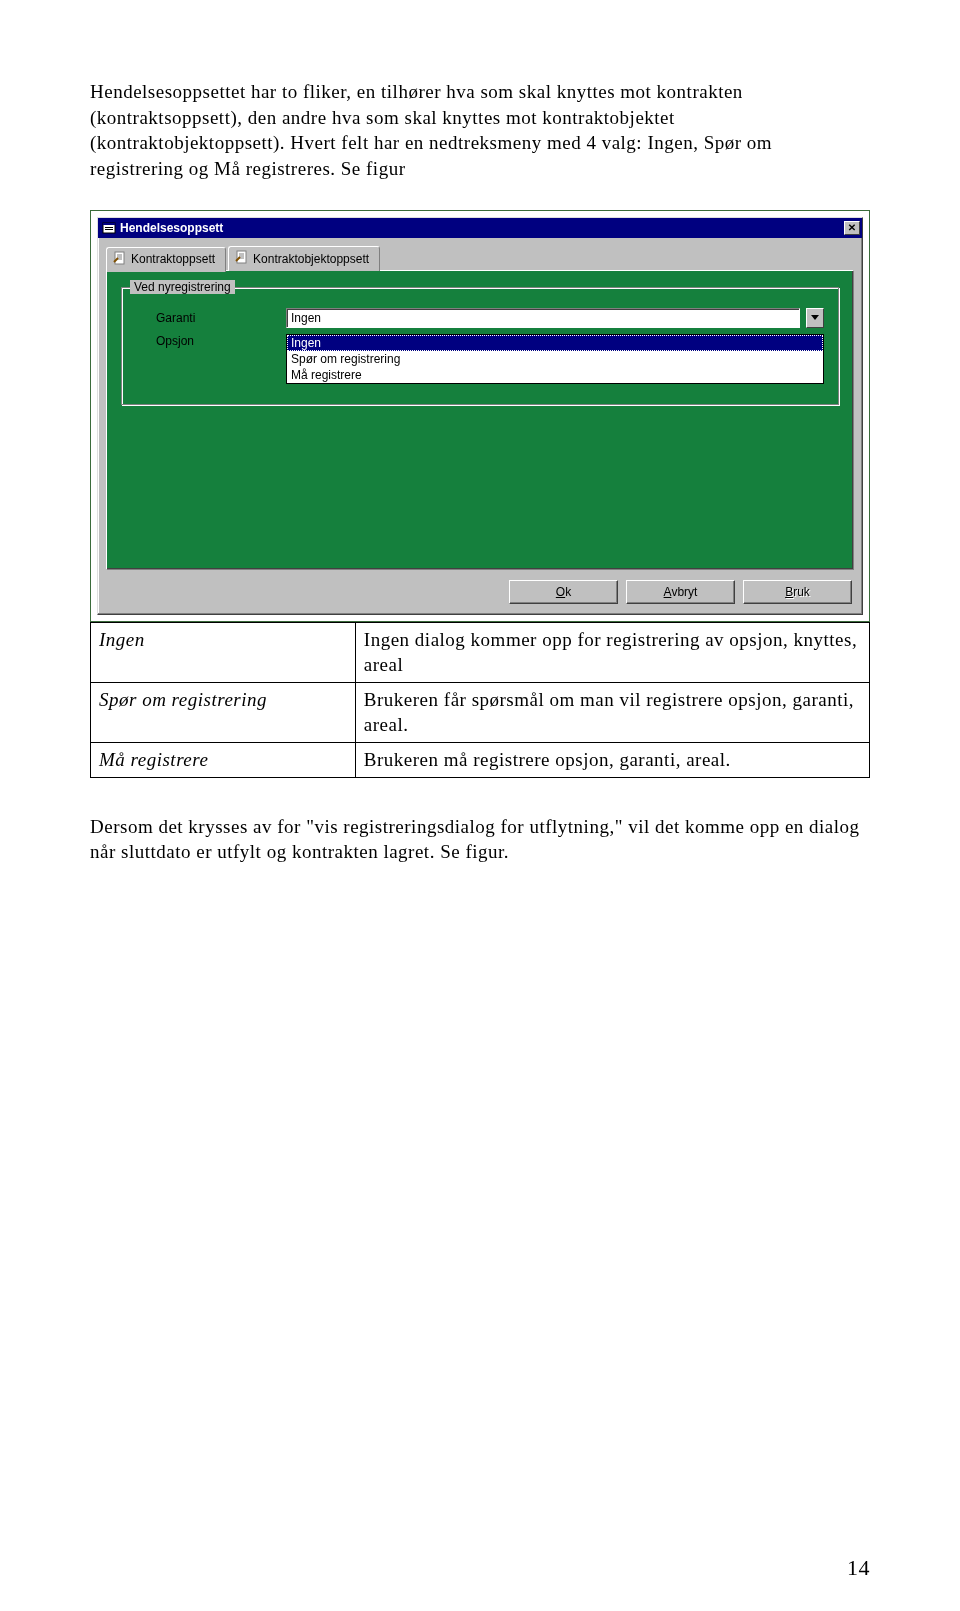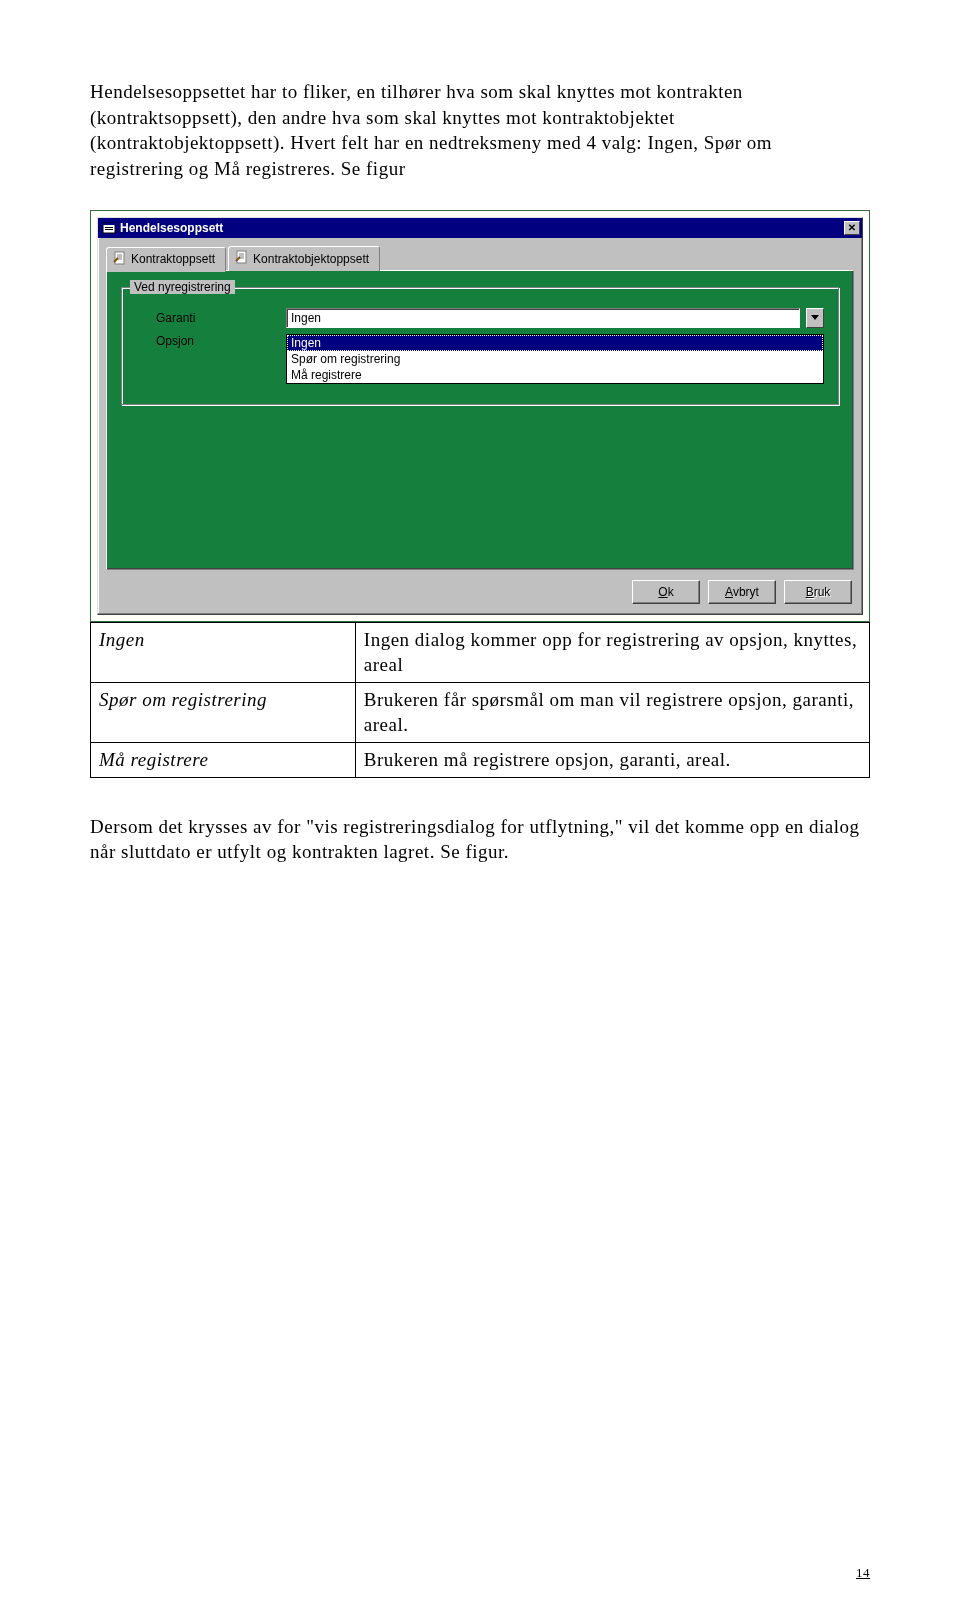--- a/index.html
+++ b/index.html
@@ -189,21 +189,21 @@
   
   .button-row {
     display:flex; gap:8px; justify-content:flex-end;
     padding: 10px 2px 0 0;
   }
   .btn {
     background:#c0c0c0;
     border-top:1px solid #fff;border-left:1px solid #fff;
     border-right:1px solid #404040;border-bottom:1px solid #404040;
     box-shadow: inset -1px -1px 0 #808080;
-    width:68px;height:24px;
+    width:109px;height:24px;
     display:flex;align-items:center;justify-content:center;
     font-size:12px;
     cursor: default;
   }
   .btn.disabled { color:#000000; text-shadow:1px 1px 0 #fff;align-items:center; }
   .mn { text-decoration: underline; }
 
   
   .def-table {
     width: 100%;
@@ -217,23 +217,22 @@
     border: 1px solid #000;
     padding: 4px 8px;
     vertical-align: top;
   }
   .def-table td:first-child { width: 34%; font-style: italic; }
 
   .page-num {
     position: absolute;
     bottom: 30px;
     right: 90px;
-    font-size: 13px;
+    font-size: 22px;
     letter-spacing: 0.5px;
-    text-decoration: underline;
   }
 </style>
 </head>
 <body>
 
 <div class="page">
 
   <p class="para">Hendelsesoppsettet har to fliker, en tilhører hva som skal knyttes mot kontrakten (kontraktsoppsett), den andre hva som skal knyttes mot kontraktobjektet (kontraktobjektoppsett). Hvert felt har en nedtreksmeny med 4 valg: Ingen, Spør om registrering og Må registreres. Se figur</p>
 
   <div class="outer-frame">

